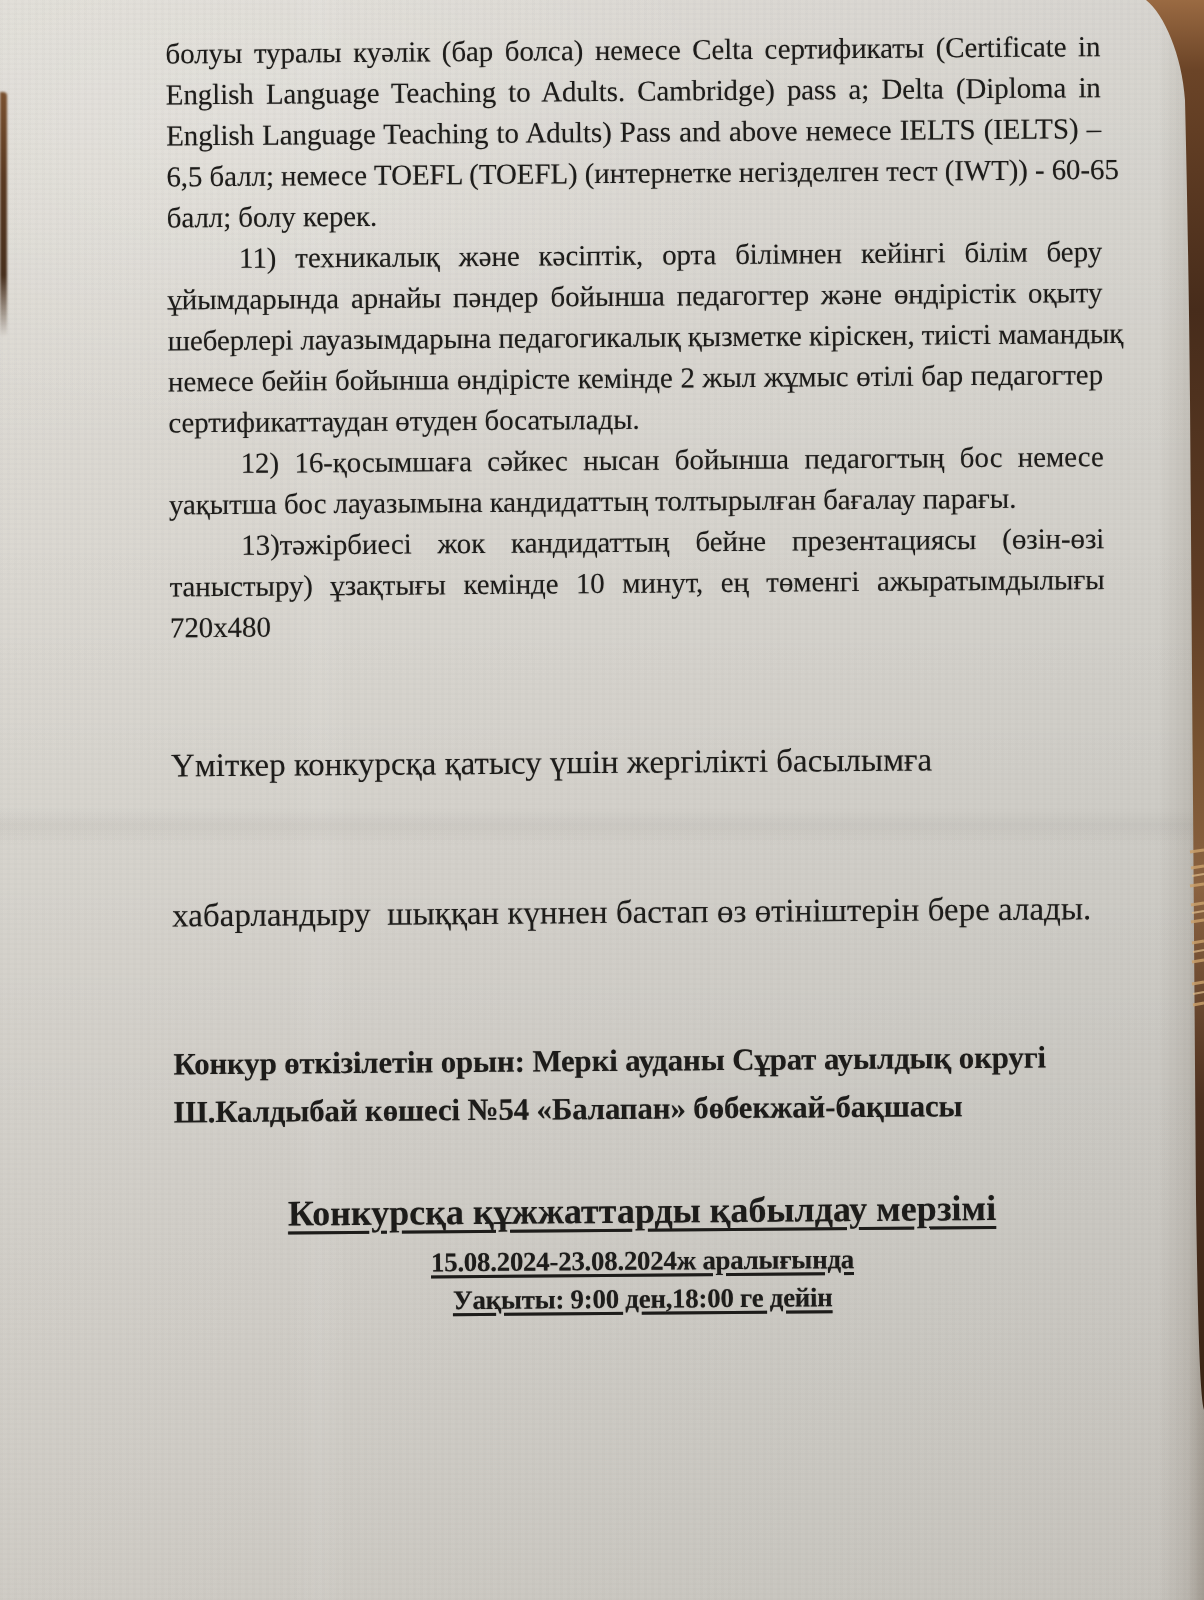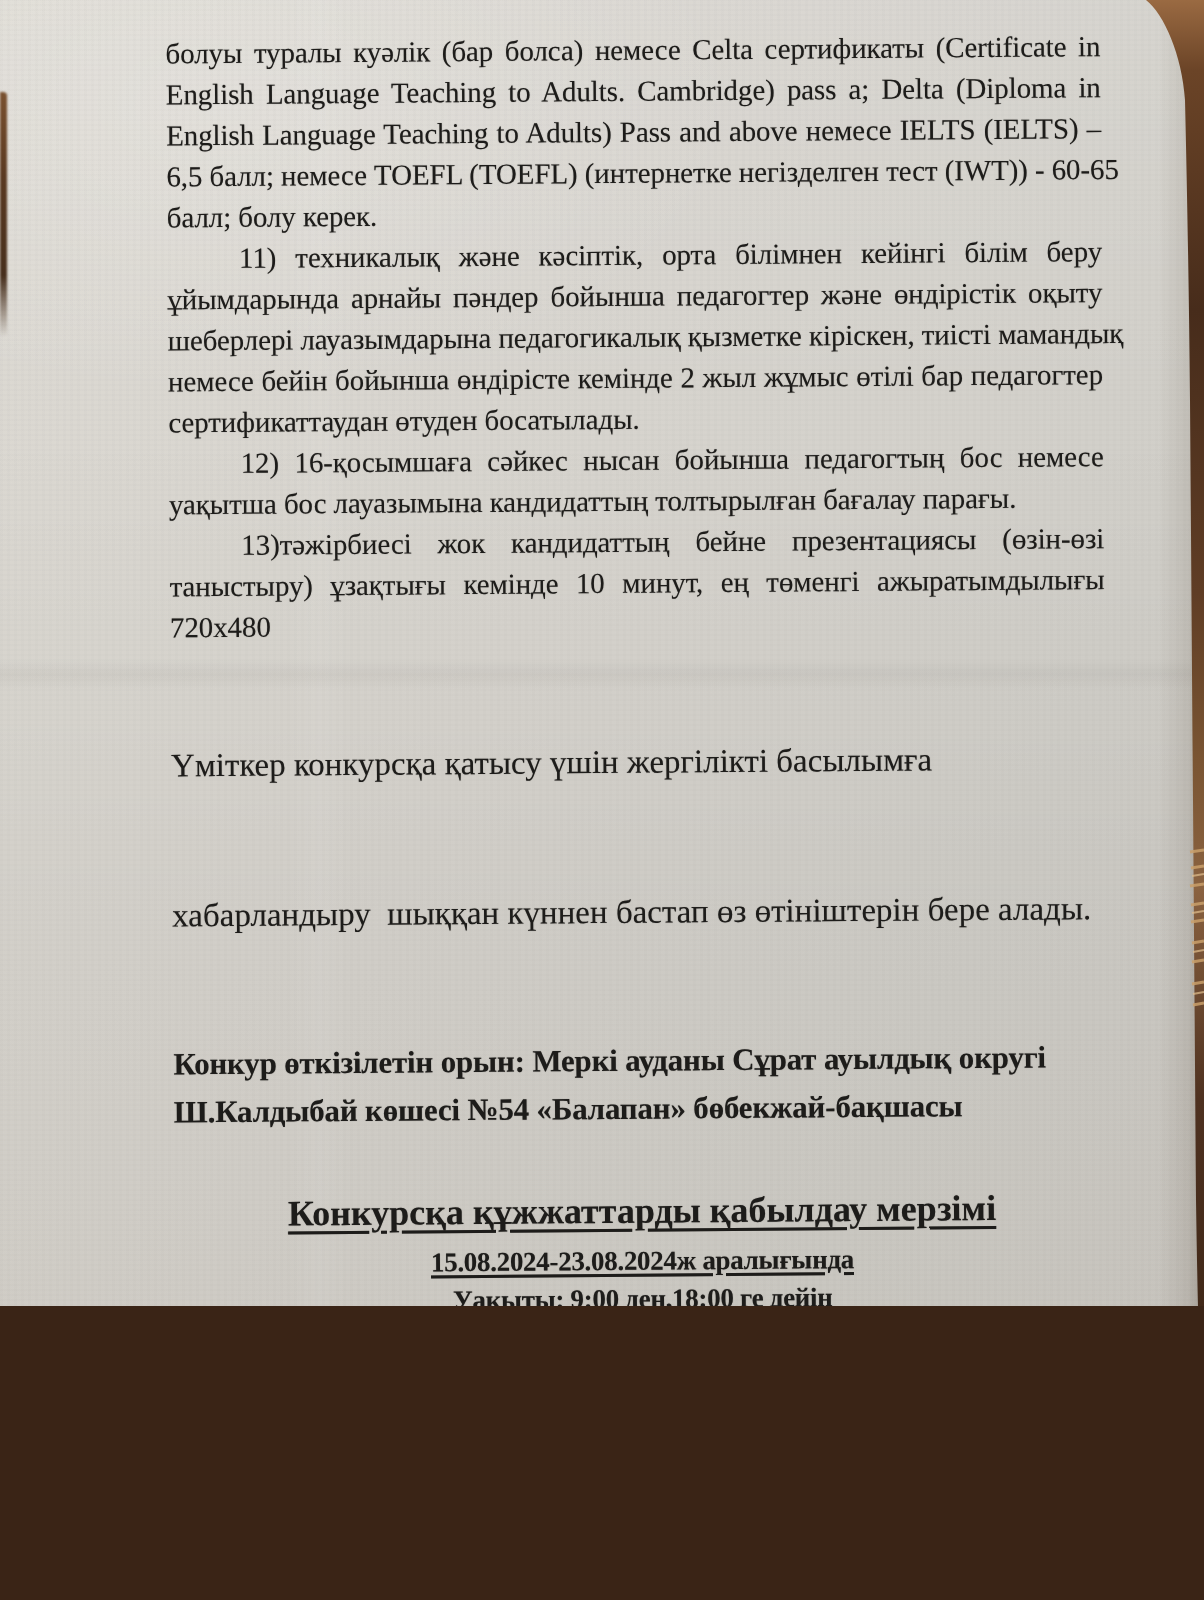--- a/index.html
+++ b/index.html
@@ -1,21 +1,21 @@
 <!DOCTYPE html>
 <html><head>
 <meta charset="utf-8">
 <style>
   html,body{margin:0;padding:0;}
   body{
     width:1204px;height:1600px;overflow:hidden;position:relative;
     background:#3a2416;
     font-family:"Liberation Serif","DejaVu Serif",serif;
   }
-  .photo{position:absolute;inset:0;width:1204px;height:1306px;overflow:hidden;}
+  .photo{position:absolute;inset:0;width:1204px;height:1600px;overflow:hidden;}
 
   
   .paper{
     position:absolute;inset:0;
     background:
       radial-gradient(900px 500px at 18% 8%, rgba(255,255,255,.16), rgba(255,255,255,0) 60%),
       linear-gradient(180deg, rgba(255,255,255,.08) 0%, rgba(255,255,255,0) 32%, rgba(0,0,0,.03) 68%, rgba(95,88,76,.07) 100%),
       linear-gradient(115deg, #dddad3 0%, #d7d4ce 45%, #d1cfc9 78%, #cfccc6 100%);
   }
   

